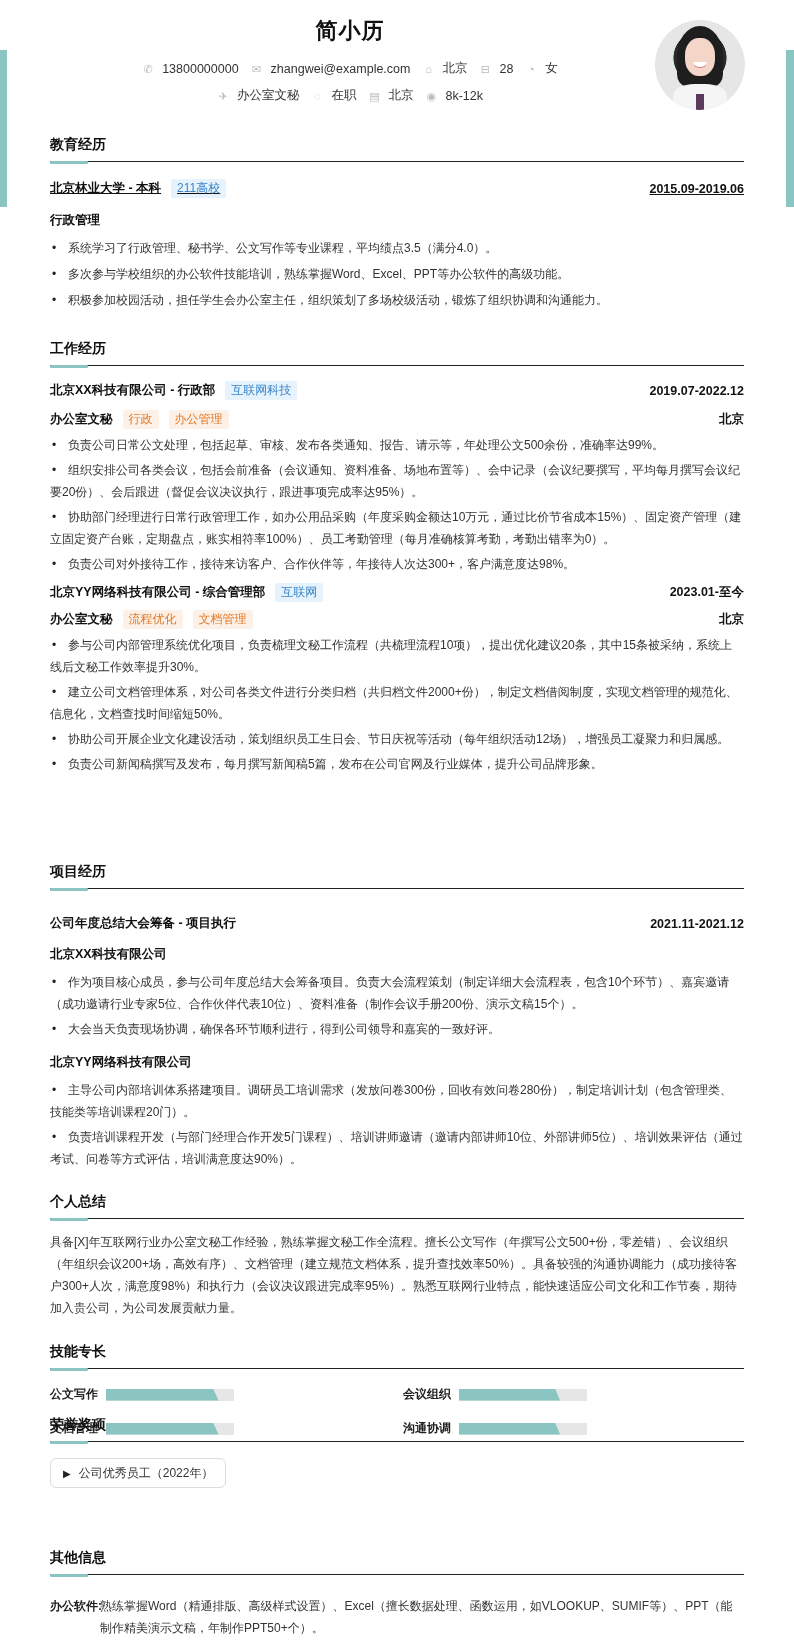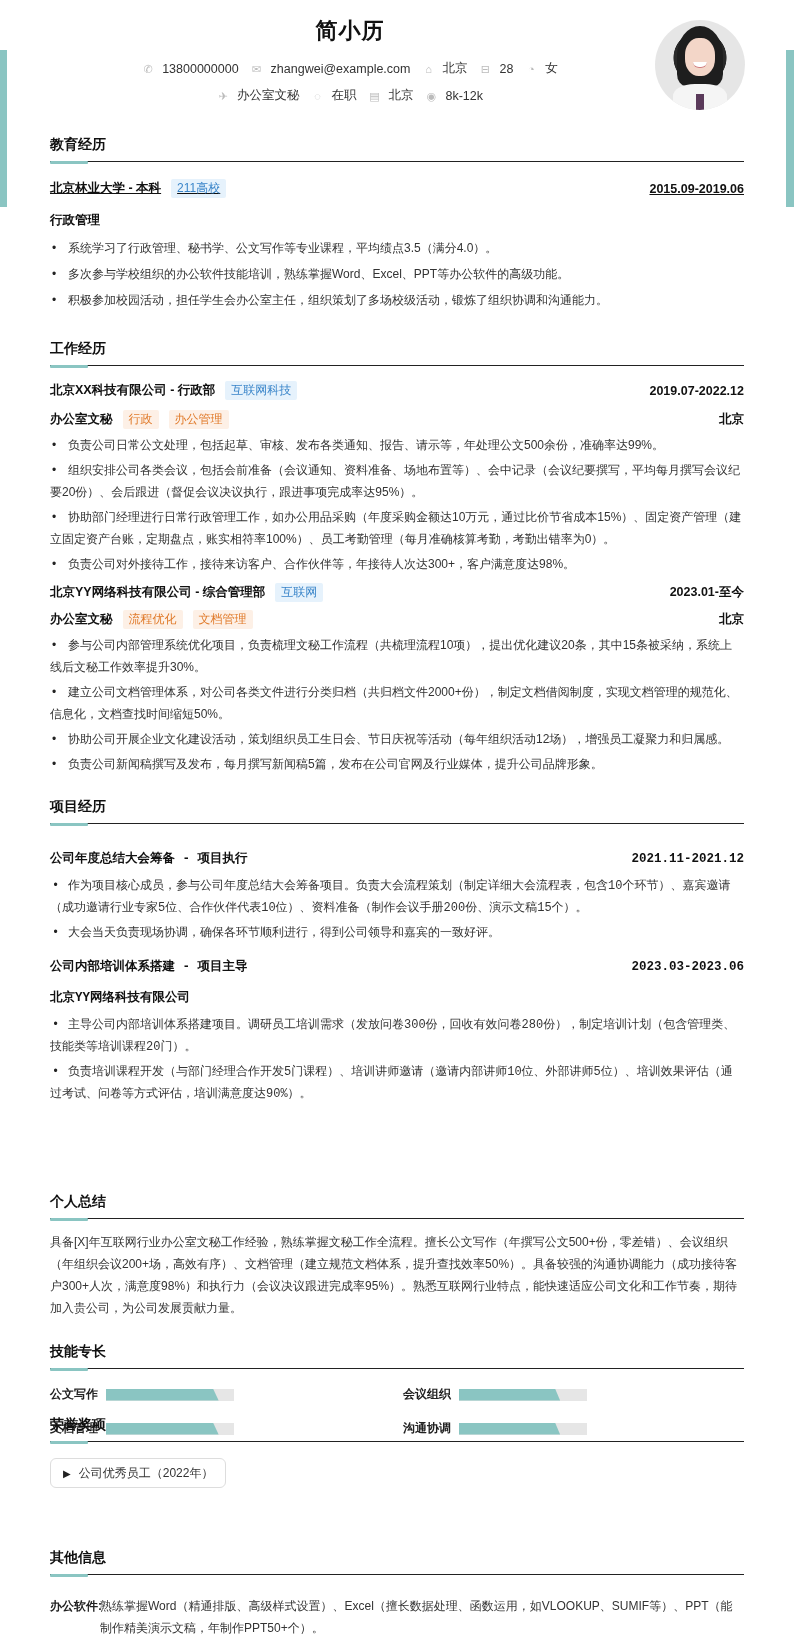--- a/index.html
+++ b/index.html
@@ -185,39 +185,36 @@
     <span>北京</span>
   </div>
   <ul class="bullets" style="margin-top:5px;">
     <li style="margin-bottom:3px;"><span class="dot">•</span><span>参与公司内部管理系统优化项目，负责梳理文秘工作流程（共梳理流程10项），提出优化建议20条，其中15条被采纳，系统上线后文秘工作效率提升30%。</span></li>
     <li style="margin-bottom:3px;"><span class="dot">•</span><span>建立公司文档管理体系，对公司各类文件进行分类归档（共归档文件2000+份），制定文档借阅制度，实现文档管理的规范化、信息化，文档查找时间缩短50%。</span></li>
     <li style="margin-bottom:3px;"><span class="dot">•</span><span>协助公司开展企业文化建设活动，策划组织员工生日会、节日庆祝等活动（每年组织活动12场），增强员工凝聚力和归属感。</span></li>
     <li><span class="dot">•</span><span>负责公司新闻稿撰写及发布，每月撰写新闻稿5篇，发布在公司官网及行业媒体，提升公司品牌形象。</span></li>
   </ul>
 </div>
 
-<div class="section" style="top:798px;font-family:Liberation Mono, monospace;">
+<div class="section" style="top:863px;">
   <div class="sec-title">项目经历</div>
   <div class="sec-line">
       <span class="accent"></span>
     </div>
 
   <div class="row-head" style="margin-top:26px;">
     <span>公司年度总结大会筹备 - 项目执行</span>
     <span>2021.11-2021.12</span>
   </div>
+  <div class="sub" style="margin-top:14px;">北京XX科技有限公司</div>
   <ul class="bullets" style="margin-top:8px;">
     <li style="margin-bottom:3px;"><span class="dot">•</span><span>作为项目核心成员，参与公司年度总结大会筹备项目。负责大会流程策划（制定详细大会流程表，包含10个环节）、嘉宾邀请（成功邀请行业专家5位、合作伙伴代表10位）、资料准备（制作会议手册200份、演示文稿15个）。</span></li>
     <li><span class="dot">•</span><span>大会当天负责现场协调，确保各环节顺利进行，得到公司领导和嘉宾的一致好评。</span></li>
   </ul>
 
-  <div class="row-head" style="margin-top:14px;">
-    <span>公司内部培训体系搭建 - 项目主导</span>
-    <span>2023.03-2023.06</span>
-  </div>
   <div class="sub" style="margin-top:14px;">北京YY网络科技有限公司</div>
   <ul class="bullets" style="margin-top:8px;">
     <li style="margin-bottom:3px;"><span class="dot">•</span><span>主导公司内部培训体系搭建项目。调研员工培训需求（发放问卷300份，回收有效问卷280份），制定培训计划（包含管理类、技能类等培训课程20门）。</span></li>
     <li><span class="dot">•</span><span>负责培训课程开发（与部门经理合作开发5门课程）、培训讲师邀请（邀请内部讲师10位、外部讲师5位）、培训效果评估（通过考试、问卷等方式评估，培训满意度达90%）。</span></li>
   </ul>
 </div>
 
 <div class="section" style="top:1193px;">
   <div class="sec-title">个人总结</div>
   <div class="sec-line">

